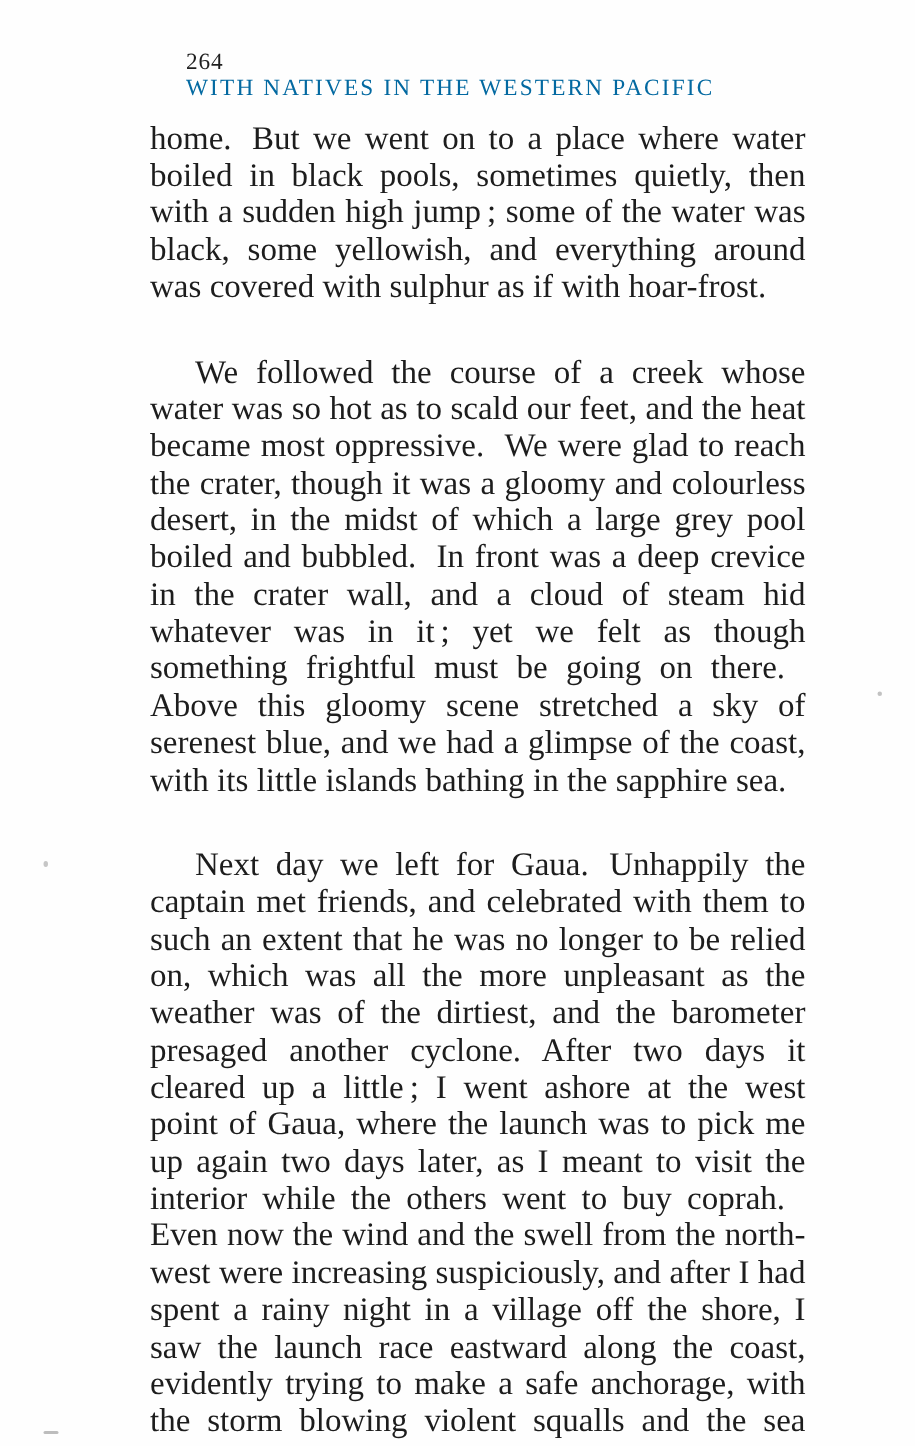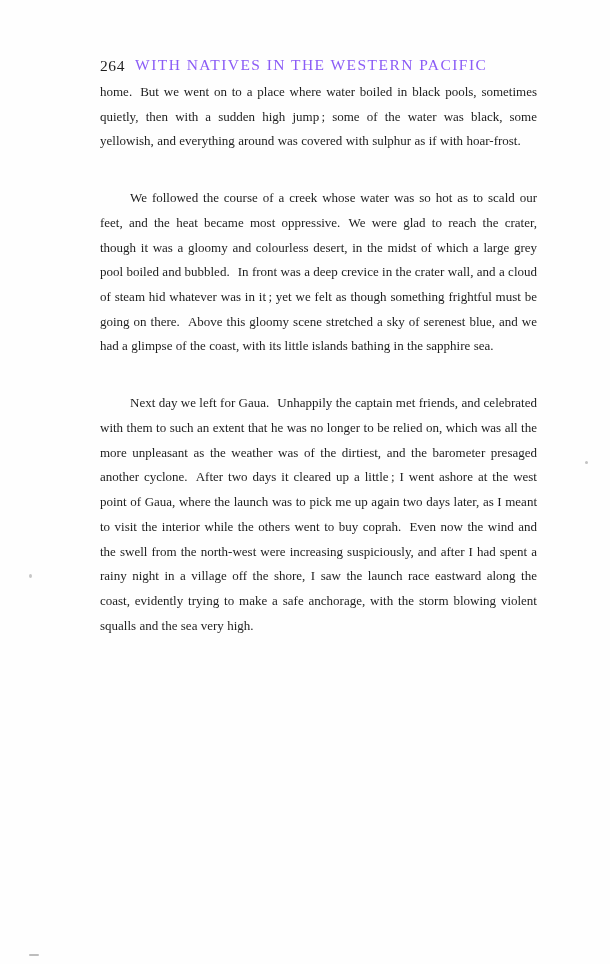--- a/index.html
+++ b/index.html
@@ -17,57 +17,58 @@
     overflow: hidden;
     font-family: "Liberation Serif", "DejaVu Serif", serif;
     color: #1b1b1b;
     -webkit-font-smoothing: antialiased;
   }
 
   
   .running-head {
     position: absolute;
     left: 100px;
-    top: 56px;
+    top: 32px;
     width: 435px;
     height: 22px;
     display: flex;
     align-items: baseline;
     white-space: nowrap;
+    flex-direction: column;
   }
 
   .folio {
     font-size: 15.5px;
     letter-spacing: 0.6px;
     color: #1f1f1f;
     
     font-feature-settings: "onum" 1;
     font-variant-numeric: oldstyle-nums;
     position: relative;
     top: 1px;
   }
 
   .head-title {
     font-size: 15.5px;
     letter-spacing: 1.45px;
-    margin-left: 10px;
-    color: #8b5cf6;
+    margin-left: 24px;
+    color: #0369a1;
   }
 
   
   .text-column {
     position: absolute;
     left: 100px;
     top: 80px;
     width: 437px;
   }
 
   .para {
     margin: 0;
-    font-size: 13px;
+    font-size: 22px;
     line-height: 24.72px;
     text-align: justify;
     text-justify: inter-word;
     color: #1d1d1d;
     hyphens: none;
     word-spacing: 0.1px;
   }
 
   .para.indented {
     text-indent: 30px;

